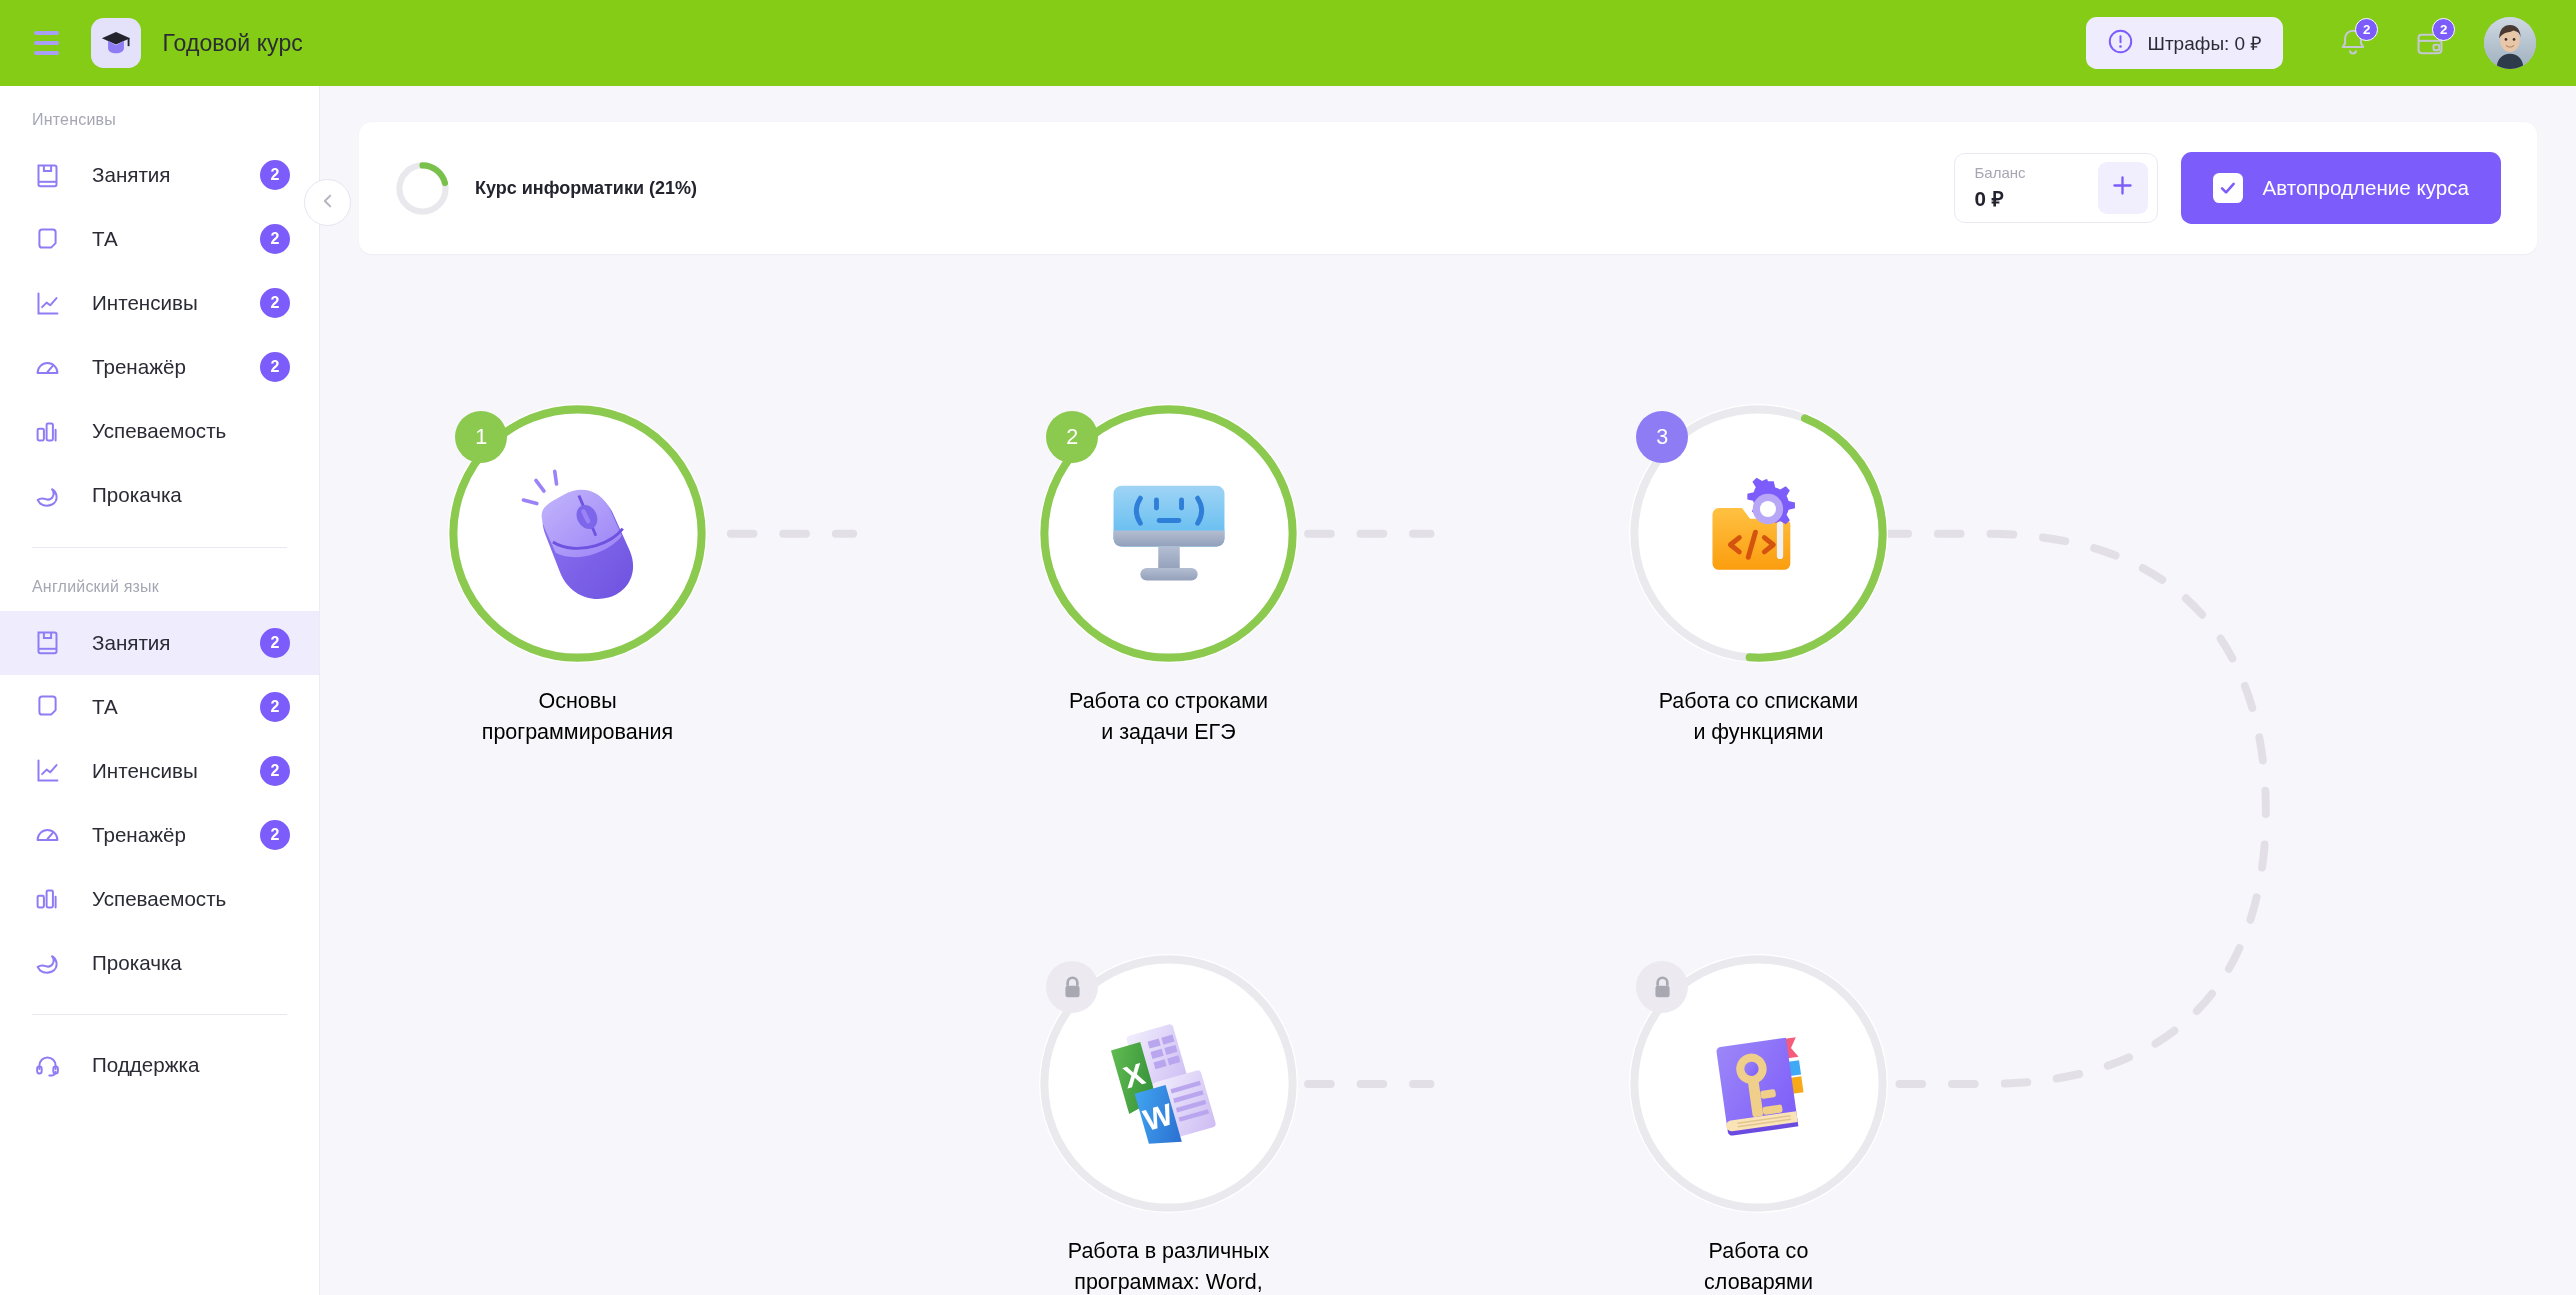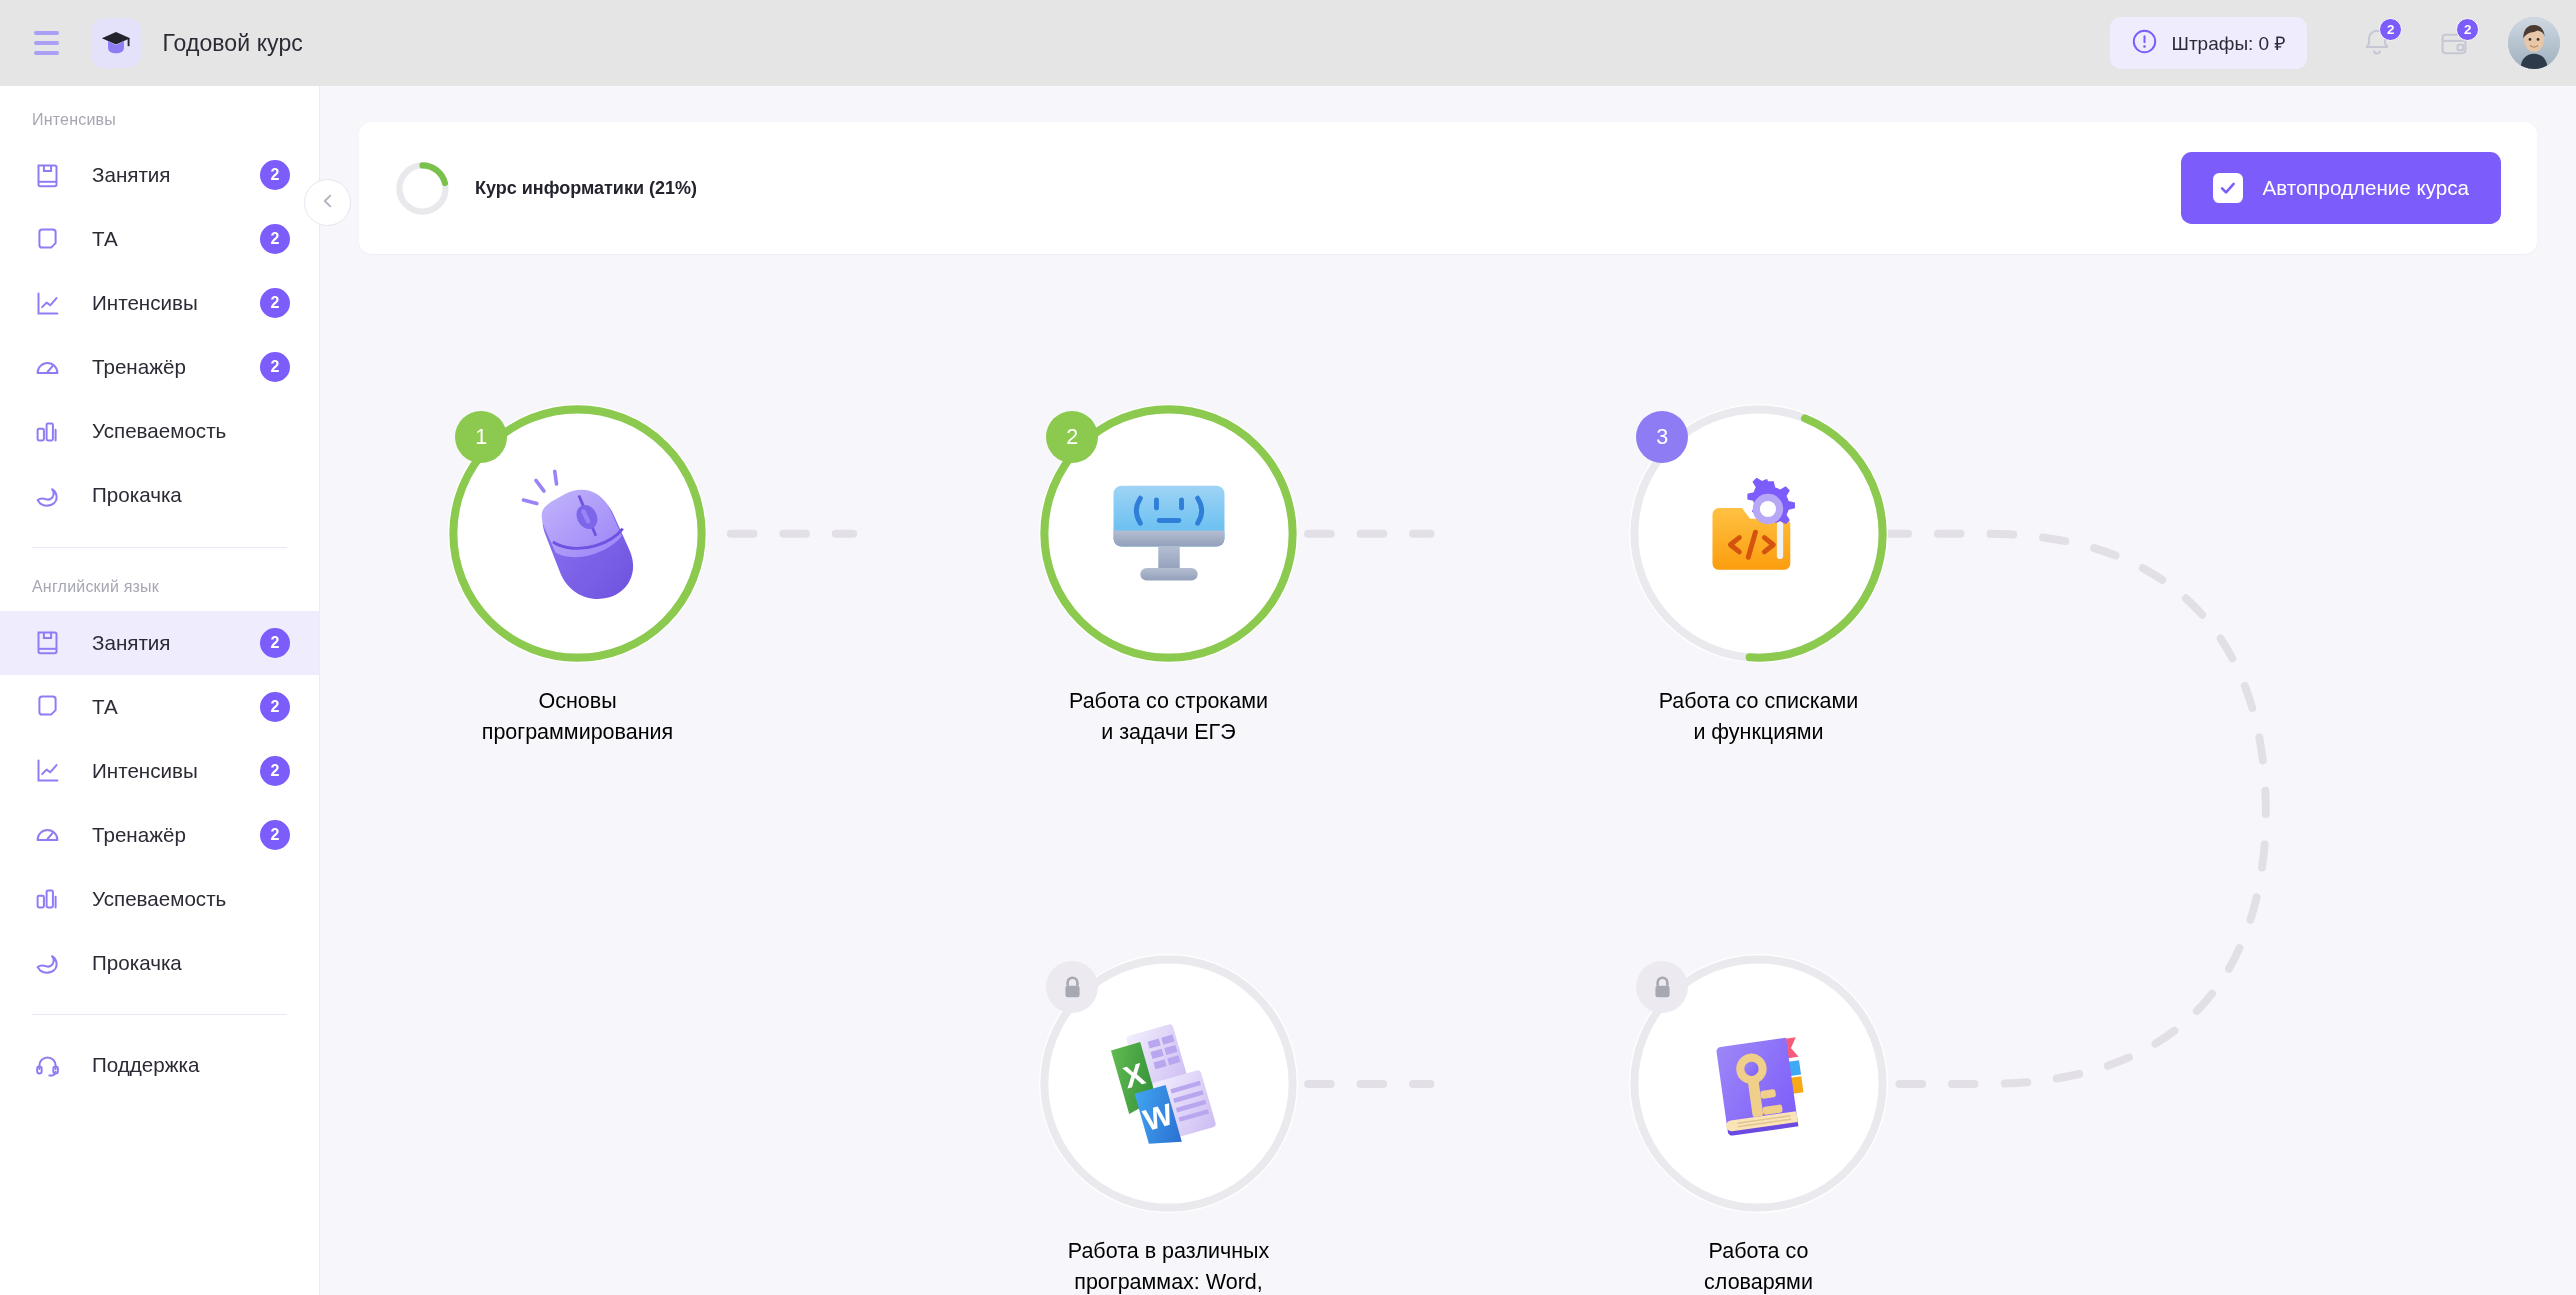--- a/index.html
+++ b/index.html
@@ -7,23 +7,23 @@
     width: 2576px; height: 1295px;
     font-family: "Liberation Sans", sans-serif;
     background: #ffffff;
     overflow: hidden;
   }
   .app { position: relative; width: 2576px; height: 1295px; display: flex; flex-direction: column; }
 
   
   .topbar {
     height: 86px; flex: 0 0 86px;
-    background: #e5e5e5;
+    background: #84cc16;
     display: flex; align-items: center;
-    padding: 0 16px 0 27px;
+    padding: 0 40px 0 27px;
     position: relative; z-index: 30;
   }
   .burger { width: 39px; height: 39px; display:flex; flex-direction:column; justify-content:center; align-items:center; gap:6.3px; cursor:pointer; }
   .burger span { display:block; width: 25px; height: 3.6px; border-radius: 2.7px; background: #a9a0f5; }
   .logo-badge {
     width: 50px; height: 50px; border-radius: 12.5px; background: #e4e1fb;
     margin-left: 25px; display:flex; align-items:center; justify-content:center;
   }
   .app-title { font-size: 23px; color: #2b2b35; margin-left: 21.5px; letter-spacing: 0.1px; }
 
@@ -382,20 +382,33 @@
       <div class="course-card">
         <div class="ring-wrap">
           <svg width="55" height="55" viewBox="0 0 62 62">
             <circle cx="31" cy="31" r="26" fill="none" stroke="#e9e9ed" stroke-width="7"></circle>
             <circle id="progress-arc" cx="31" cy="31" r="26" fill="none" stroke="#79c14a" stroke-width="7" stroke-linecap="round" transform="rotate(-90 31 31)" stroke-dasharray="34.3 163.4"></circle>
           </svg>
         </div>
         <div class="course-name">Курс информатики (21%)</div>
 
         <div class="card-right">
+          <div class="balance-box">
+            <div class="balance-txt">
+              <div class="balance-label">Баланс</div>
+              <div class="balance-value">0 ₽</div>
+            </div>
+            <div class="plus-btn">
+              <span>
+                <svg width="25" height="25" viewBox="0 0 28 28">
+                    <path d="M14 5 v18 M5 14 h18" stroke="#7c5cfa" stroke-width="2.6" stroke-linecap="round"></path>
+                  </svg>
+              </span>
+            </div>
+          </div>
 
           <div class="renew-btn">
             <span class="renew-check">
               <svg width="19.7" height="19.7" viewBox="0 0 22 22">
                   <path d="M4.5 11.5 L9 16 L17.5 6.5" fill="none" stroke="#7c5cfa" stroke-width="2.8" stroke-linecap="round" stroke-linejoin="round"></path>
                 </svg>
             </span>
             <span class="renew-label">Автопродление курса</span>
           </div>
         </div>

